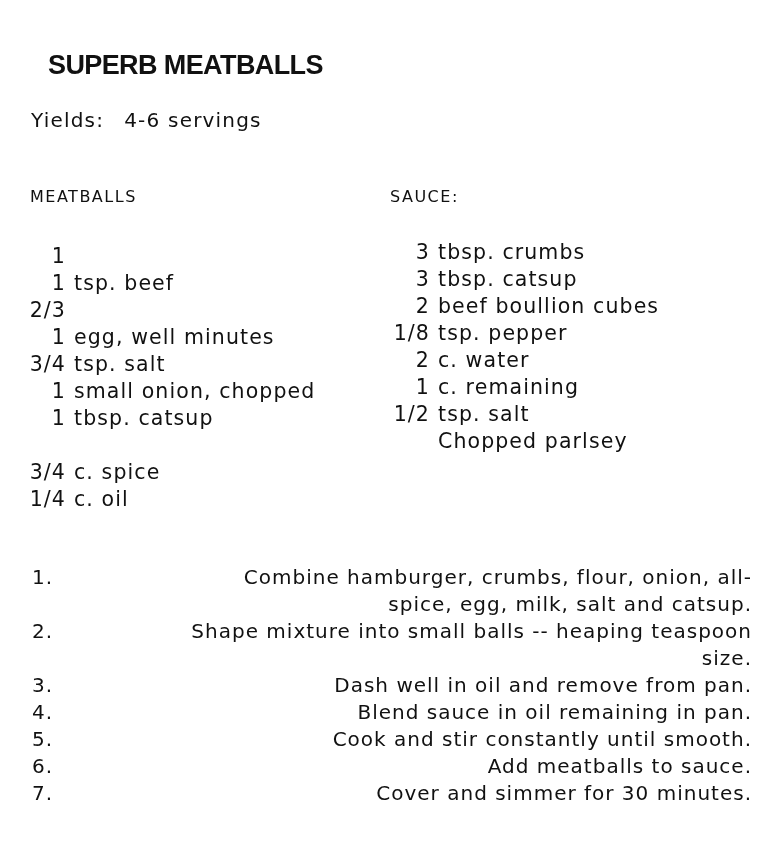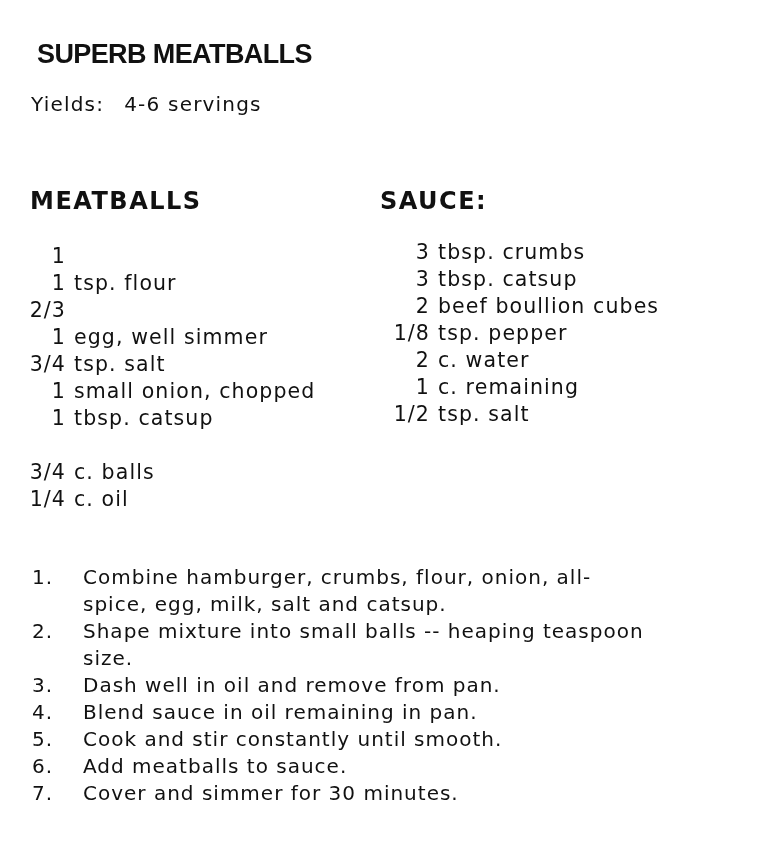--- a/index.html
+++ b/index.html
@@ -16,36 +16,35 @@
       font-family: "DejaVu Sans", sans-serif;
     }
     .title {
       position: absolute;
       left: 31px;
       top: 33px;
       font-family: "Liberation Sans", sans-serif;
       font-weight: bold;
       font-size: 27px;
       letter-spacing: -0.6px;
-      margin: 6px;
+      margin: 17px;
     }
     .yields {
       position: absolute;
       left: 31px;
-      top: 92px;
+      top: 108px;
       font-size: 20px;
       letter-spacing: 1.2px;
       white-space: pre;
     }
     .yields .val { margin-left: 20px; }
     .section-head {
       position: absolute;
-      font-size: 24px;
+      font-size: 16px;
       letter-spacing: 1.5px;
-      font-weight: bold;
     }
     .ing-list {
       position: absolute;
       list-style: none;
       margin: 0;
       padding: 0;
       font-size: 20.5px;
       letter-spacing: 1.1px;
     }
     .ing-list li {
@@ -77,65 +76,66 @@
       display: flex;
       line-height: 27px;
     }
     .steps .num {
       width: 51px;
       flex: none;
     }
     .steps .txt {
       flex: 1;
       white-space: pre-line;
+      text-align: right;
     }
   </style>
 </head>
 <body>
 
 <h1 class="title">SUPERB MEATBALLS</h1>
 
 <div class="yields"><span>Yields:</span><span class="val">4-6 servings</span></div>
 
 <div class="section-head" style="left:30px; top:187px;">MEATBALLS</div>
-<div class="section-head" style="left:380px; top:187px;">SAUCE:</div>
+<div class="section-head" style="left:390px; top:187px;">SAUCE:</div>
 
 <ul class="ing-list meat-list" style="left:22px; top:243px;">
   <li>
       <span class="qty">1</span>
     </li>
   <li>
       <span class="qty">1</span>
-      <span>tsp. flour</span>
+      <span>tsp. beef</span>
     </li>
   <li>
       <span class="qty">2/3</span>
     </li>
   <li>
       <span class="qty">1</span>
-      <span>egg, well simmer</span>
+      <span>egg, well minutes</span>
     </li>
   <li>
       <span class="qty">3/4</span>
       <span>tsp. salt</span>
     </li>
   <li>
       <span class="qty">1</span>
       <span>small onion, chopped</span>
     </li>
   <li>
       <span class="qty">1</span>
       <span>tbsp. catsup</span>
     </li>
   <li>
       <span class="qty"></span>
     </li>
   <li>
       <span class="qty">3/4</span>
-      <span>c. balls</span>
+      <span>c. spice</span>
     </li>
   <li>
       <span class="qty">1/4</span>
       <span>c. oil</span>
     </li>
 </ul>
 
 <ul class="ing-list sauce-list" style="left:386px; top:239px;">
   <li>
       <span class="qty">3</span>
@@ -157,20 +157,24 @@
       <span class="qty">2</span>
       <span>c. water</span>
     </li>
   <li>
       <span class="qty">1</span>
       <span>c. remaining</span>
     </li>
   <li>
       <span class="qty">1/2</span>
       <span>tsp. salt</span>
+    </li>
+  <li>
+      <span class="qty"></span>
+      <span>Chopped parlsey</span>
     </li>
 </ul>
 
 <ol class="steps">
   <li>
       <span class="num">1.</span>
       <span class="txt">Combine hamburger, crumbs, flour, onion, all-
 spice, egg, milk, salt and catsup.</span>
     </li>
   <li>

